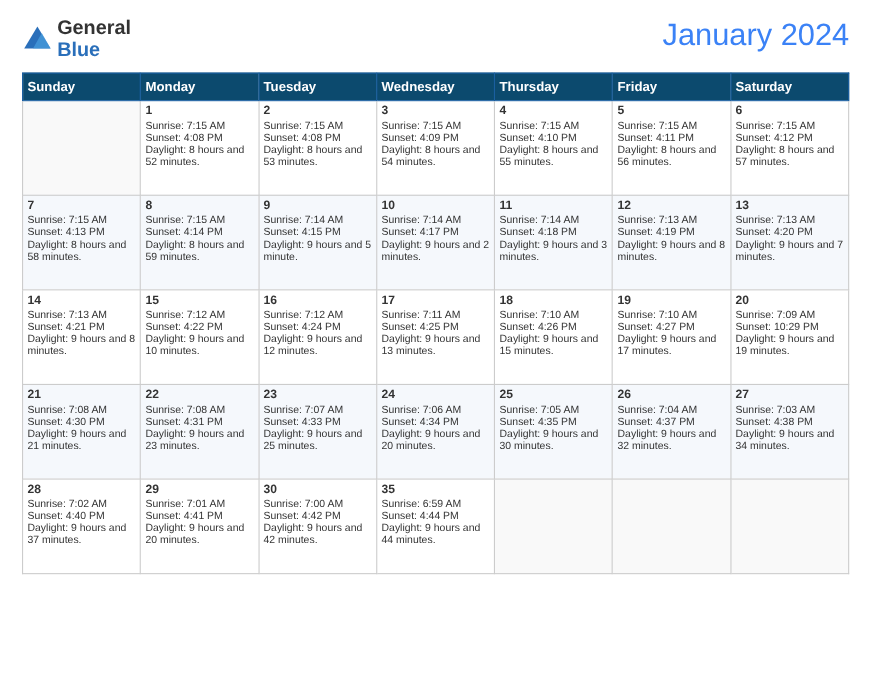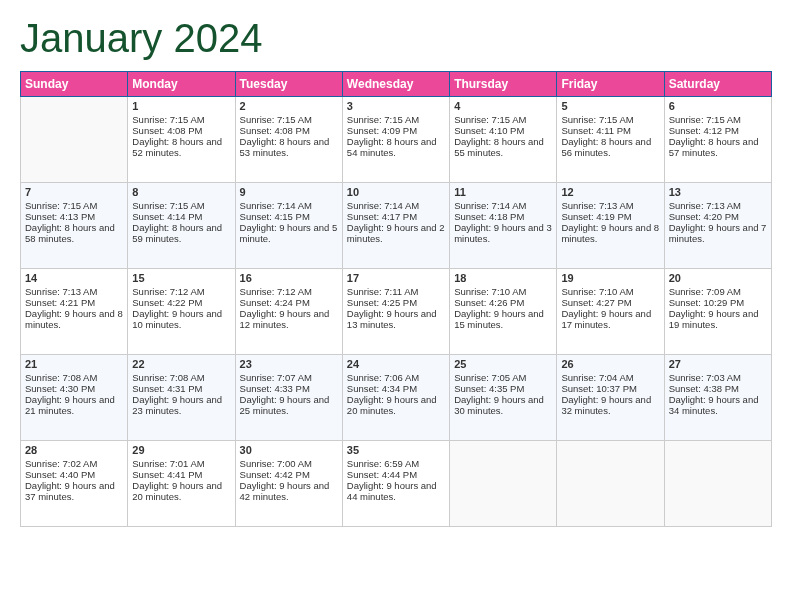--- a/index.html
+++ b/index.html
@@ -43,35 +43,35 @@
       color: #2a6fba;
     }
     .logo-icon {
       width: 28px;
       height: 28px;
     }
     .title-block {
       text-align: right;
     }
     .month-title {
-      font-size: 40px;
+      font-size: 28px;
       font-weight: normal;
-      color: #14532d;
+      color: #3b82f6;
     }
     .location {
       font-size: 15px;
       color: #555;
     }
     .calendar {
       width: 100%;
       border-collapse: collapse;
       table-layout: fixed;
     }
     .calendar th {
-      background: #ec4899;
+      background: #0c4a6e;
       color: #fff;
       font-size: 12px;
       font-weight: bold;
       padding: 5px 4px;
       text-align: left;
       border: 1px solid #1a5fa0;
     }
     .calendar td {
       border: 1px solid #ccc;
       vertical-align: top;
@@ -92,20 +92,30 @@
     }
     .empty-cell {
       background: #f9f9f9 !important;
     }
   </style>
 </head>
 <body>
 
 <div class="page">
   <div class="header">
+    <div class="logo">
+      <svg class="logo-icon" viewBox="0 0 28 28">
+        <polygon points="14,2 26,22 2,22" fill="#2a6fba"></polygon>
+        <polygon points="18,8 26,22 10,22" fill="#4a9fe0" opacity="0.7"></polygon>
+      </svg>
+      <div class="logo-text">
+        <span class="logo-general">General</span>
+        <span class="logo-blue">Blue</span>
+      </div>
+    </div>
     <div class="title-block">
       <div class="month-title">January 2024</div>
     </div>
   </div>
 
   <table class="calendar">
     <thead>
       <tr>
         <th>Sunday</th>
         <th>Monday</th>
@@ -143,21 +153,21 @@
           <td><span class="day-num">18</span><span>Sunrise: 7:10 AM</span><br><span>Sunset: 4:26 PM</span><br><span>Daylight: 9 hours and 15 minutes.</span></td>
           <td><span class="day-num">19</span><span>Sunrise: 7:10 AM</span><br><span>Sunset: 4:27 PM</span><br><span>Daylight: 9 hours and 17 minutes.</span></td>
           <td><span class="day-num">20</span><span>Sunrise: 7:09 AM</span><br><span>Sunset: 10:29 PM</span><br><span>Daylight: 9 hours and 19 minutes.</span></td>
         </tr>
         <tr>
           <td><span class="day-num">21</span><span>Sunrise: 7:08 AM</span><br><span>Sunset: 4:30 PM</span><br><span>Daylight: 9 hours and 21 minutes.</span></td>
           <td><span class="day-num">22</span><span>Sunrise: 7:08 AM</span><br><span>Sunset: 4:31 PM</span><br><span>Daylight: 9 hours and 23 minutes.</span></td>
           <td><span class="day-num">23</span><span>Sunrise: 7:07 AM</span><br><span>Sunset: 4:33 PM</span><br><span>Daylight: 9 hours and 25 minutes.</span></td>
           <td><span class="day-num">24</span><span>Sunrise: 7:06 AM</span><br><span>Sunset: 4:34 PM</span><br><span>Daylight: 9 hours and 20 minutes.</span></td>
           <td><span class="day-num">25</span><span>Sunrise: 7:05 AM</span><br><span>Sunset: 4:35 PM</span><br><span>Daylight: 9 hours and 30 minutes.</span></td>
-          <td><span class="day-num">26</span><span>Sunrise: 7:04 AM</span><br><span>Sunset: 10:37 PM</span><br><span>Daylight: 9 hours and 32 minutes.</span></td>
+          <td><span class="day-num">26</span><span>Sunrise: 7:04 AM</span><br><span>Sunset: 4:37 PM</span><br><span>Daylight: 9 hours and 32 minutes.</span></td>
           <td><span class="day-num">27</span><span>Sunrise: 7:03 AM</span><br><span>Sunset: 4:38 PM</span><br><span>Daylight: 9 hours and 34 minutes.</span></td>
         </tr>
         <tr>
           <td><span class="day-num">28</span><span>Sunrise: 7:02 AM</span><br><span>Sunset: 4:40 PM</span><br><span>Daylight: 9 hours and 37 minutes.</span></td>
           <td><span class="day-num">29</span><span>Sunrise: 7:01 AM</span><br><span>Sunset: 4:41 PM</span><br><span>Daylight: 9 hours and 20 minutes.</span></td>
           <td><span class="day-num">30</span><span>Sunrise: 7:00 AM</span><br><span>Sunset: 4:42 PM</span><br><span>Daylight: 9 hours and 42 minutes.</span></td>
           <td><span class="day-num">35</span><span>Sunrise: 6:59 AM</span><br><span>Sunset: 4:44 PM</span><br><span>Daylight: 9 hours and 44 minutes.</span></td>
           <td class="empty-cell"></td>
           <td class="empty-cell"></td>
           <td class="empty-cell"></td>

